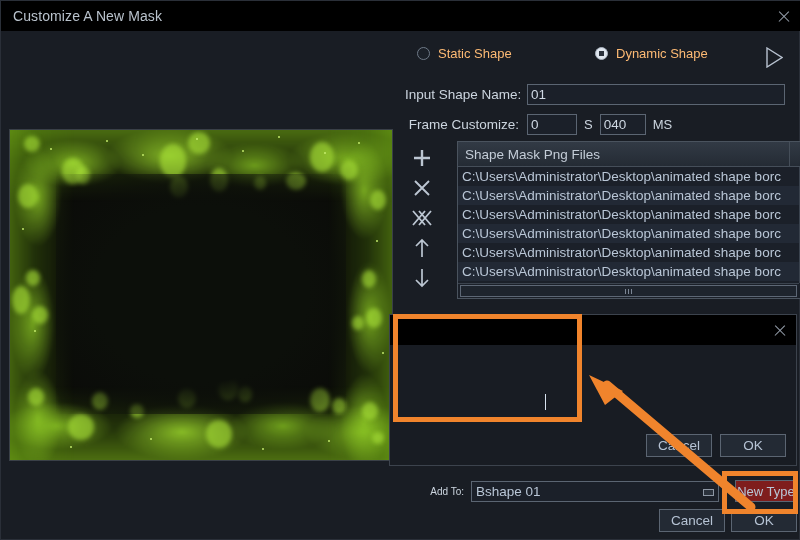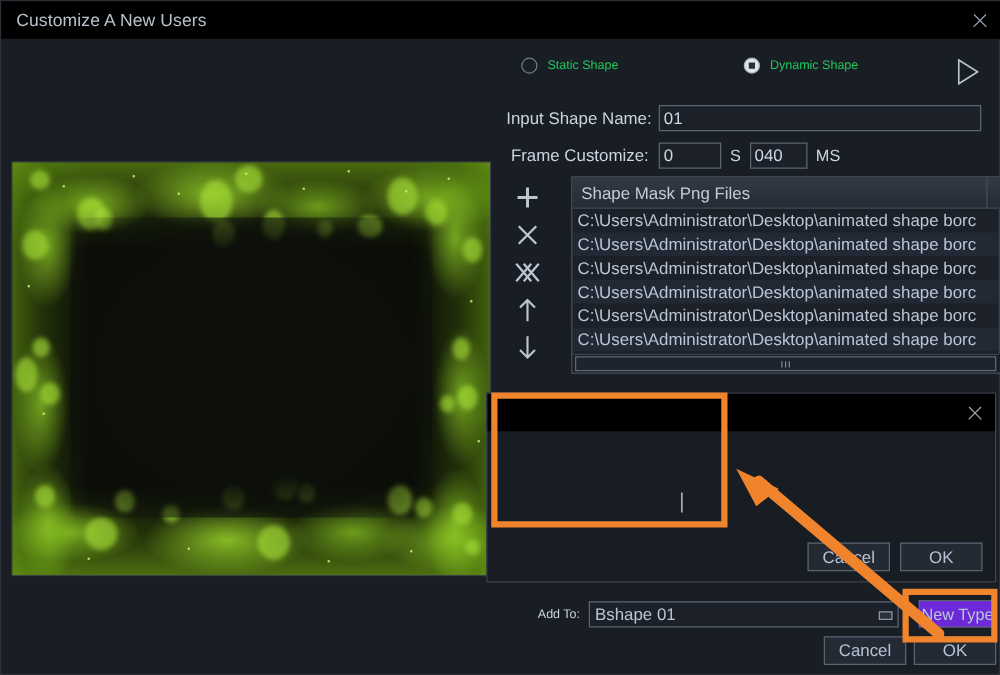--- a/index.html
+++ b/index.html
@@ -163,21 +163,21 @@
     border-color: #aab4c0;
     background: #dfe6ee;
   }
   .radio-item.checked .radio-mark:after {
     content: "";
     position: absolute;
     left: 3px; top: 3px;
     width: 5px; height: 5px;
     background: #2a313b;
   }
-  .radio-label { font-size: 10px; color: #22c55e; white-space: nowrap; }
+  .radio-label { font-size: 13px; color: #fdba74; white-space: nowrap; }
 
   .play-btn {
     position: absolute;
     right: 8px; top: 3px;
     width: 26px; height: 24px;
     cursor: pointer;
   }
   .play-outline {
     position: absolute; left: 3px; top: 1px;
     width: 17px; height: 21px;
@@ -368,21 +368,21 @@
     right: 4px; top: 7px;
     width: 11px; height: 7px;
     border: 1px solid #8d97a4;
     box-sizing: border-box;
     background: #2a313b;
   }
   .newtype-btn {
     position: absolute;
     left: 330px; top: 1px;
     width: 62px; height: 22px;
-    background: #6d28d9;
+    background: #7f1d1d;
     border: 1px solid #5b6572;
     box-sizing: border-box;
     color: #b9c6d6;
     font-size: 13px;
     display: flex; align-items: center; justify-content: center;
     cursor: pointer;
   }
 
   .footer-btns {
     position: absolute;
@@ -483,21 +483,21 @@
     width: 200px; height: 140px;
     pointer-events: none;
   }
 </style>
 </head>
 <body>
 
 <div class="app-window">
 
   <div class="titlebar">
-    <div class="titlebar-text">Customize A New Users</div>
+    <div class="titlebar-text">Customize A New Mask</div>
     <div class="titlebar-close">
       <span class="x-glyph"></span>
     </div>
   </div>
 
   <div class="preview-pane">
     <div class="bokeh">
       <div class="band glow-top"></div>
       <div class="band glow-bottom"></div>
       <div class="band glow-left"></div>

